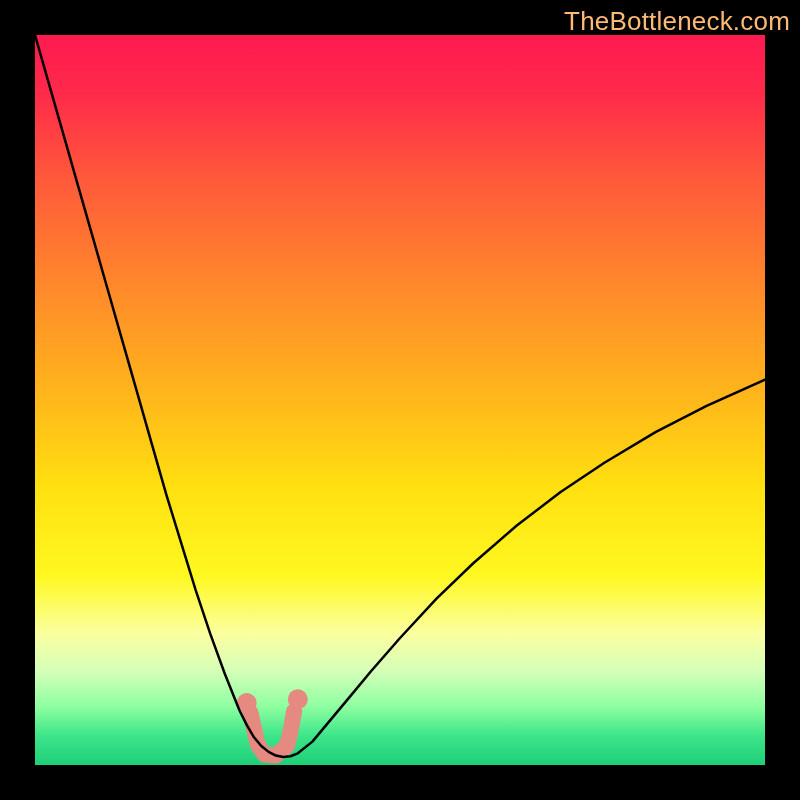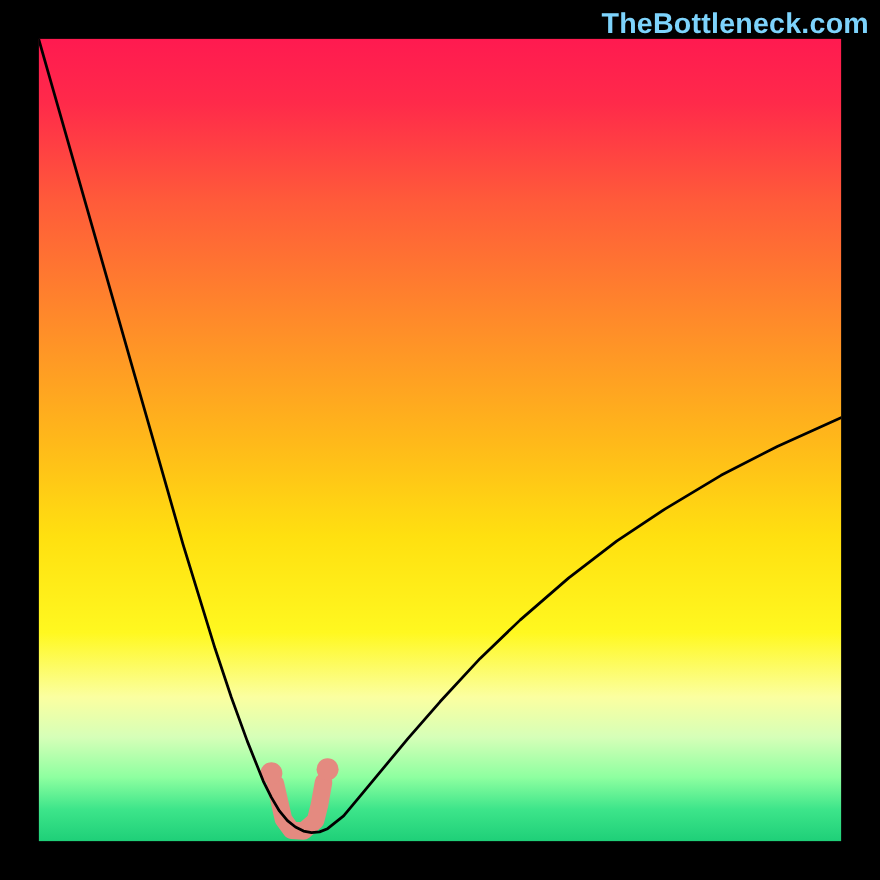--- a/index.html
+++ b/index.html
@@ -25,22 +25,22 @@
     width: 730px;
     height: 730px;
     overflow: hidden;
   }
   .watermark {
     position: absolute;
     top: 6px;
     right: 10px;
     font-family: Arial, Helvetica, sans-serif;
     font-size: 26px;
-    color: #7dd3fc;
-    font-weight: 700;
+    color: #fdba74;
+    font-weight: 400;
     letter-spacing: 0.2px;
   }
   svg { display: block; }
 </style>
 </head>
 <body>
 
 <div class="frame">
   <div class="watermark">TheBottleneck.com</div>
   <div class="plot">

